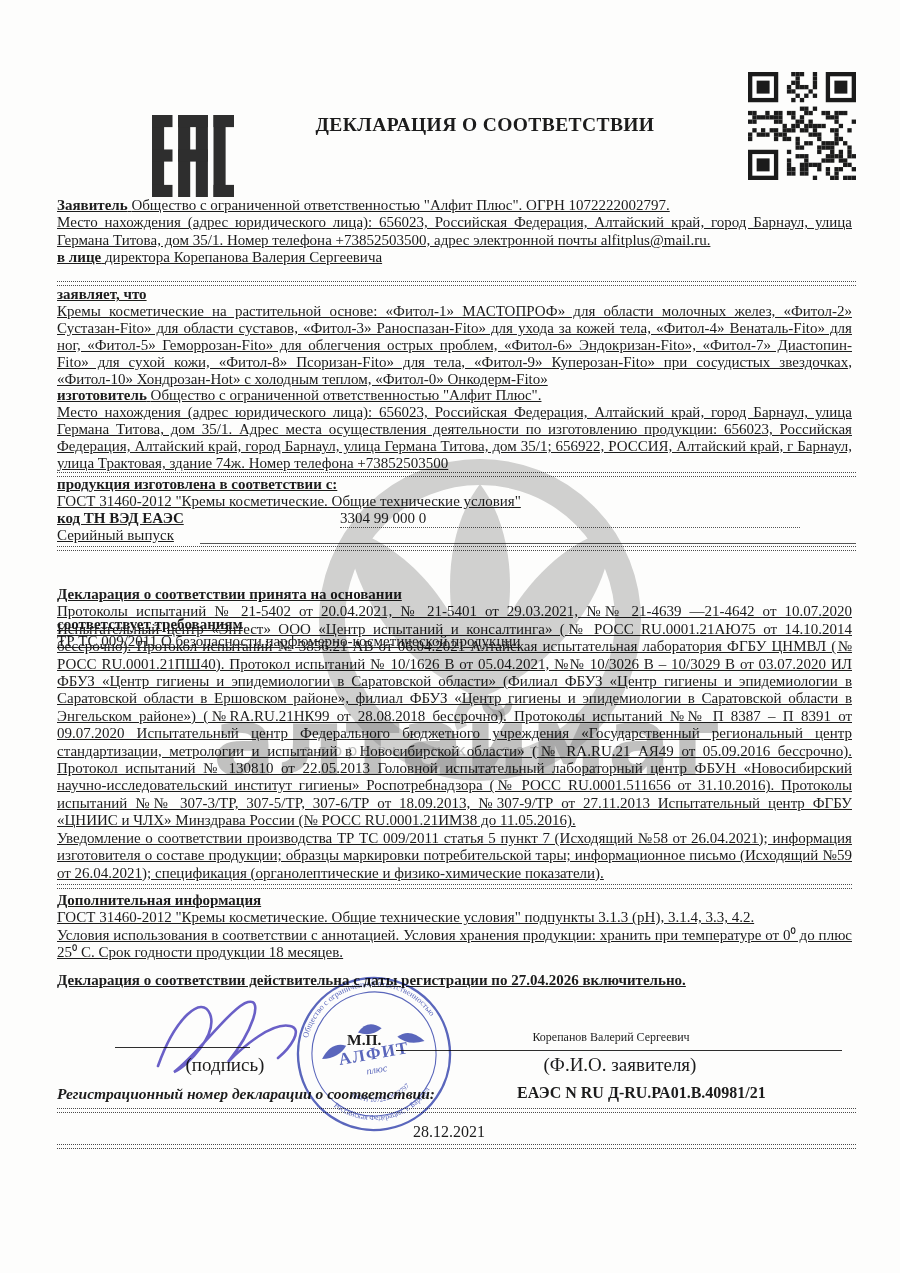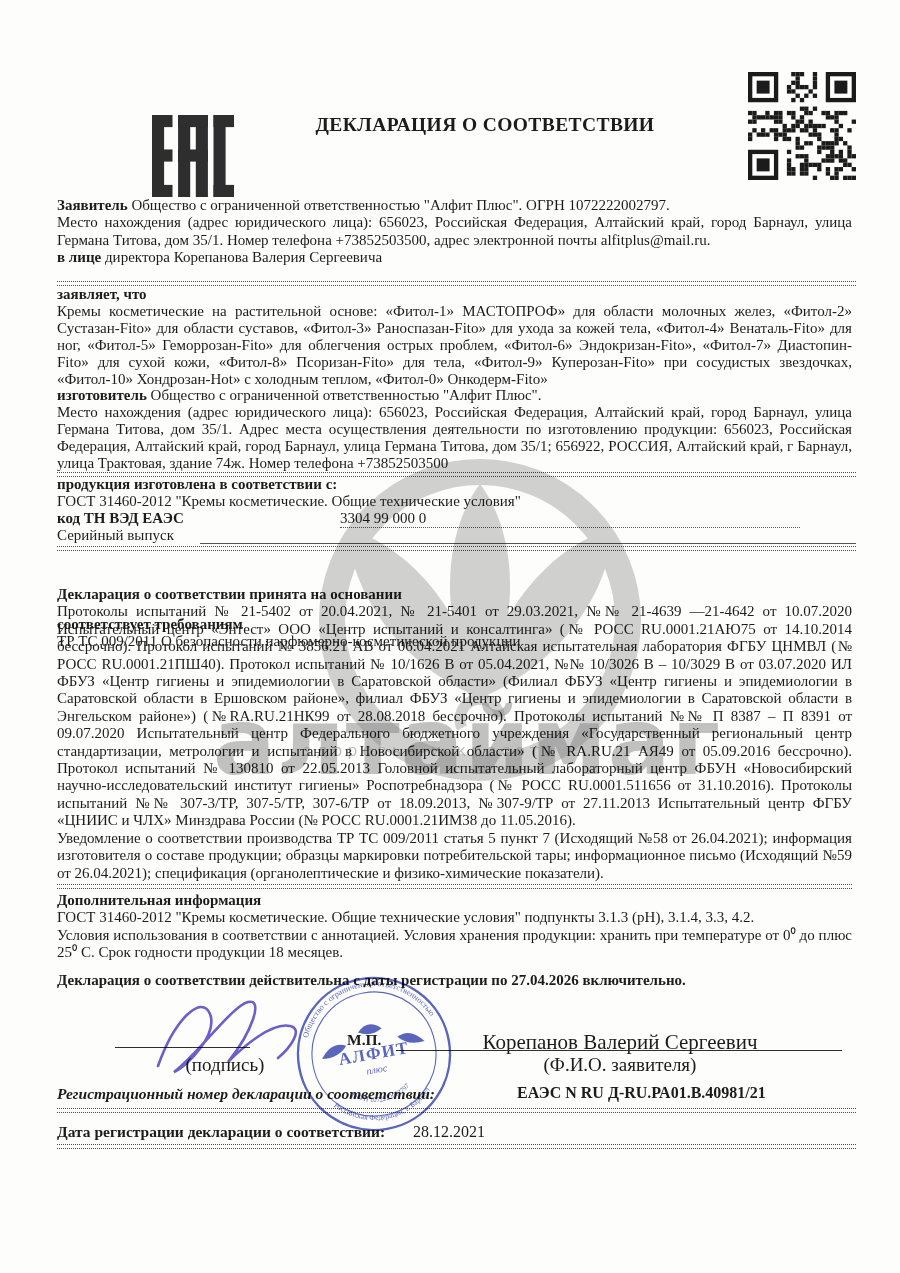--- a/index.html
+++ b/index.html
@@ -1,19 +1,19 @@
 <!DOCTYPE html>
 <html><head>
 <meta charset="utf-8">
 <style>
   html,body{margin:0;padding:0;}
   body{width:900px;height:1273px;background:#fdfdfc;position:relative;overflow:hidden;
        font-family:"Liberation Serif",serif;color:#1c1c1c;}
   .abs{position:absolute;}
-  .blk{left:57px;width:795px;font-size:15px;line-height:17.4px;}
+  .blk{left:57px;width:795px;font-size:15px;line-height:17.4px;text-decoration:underline;}
   .blk p{margin:0;}
   .just{text-align:justify;}
   b{font-weight:bold;}
   .sep{position:absolute;left:57px;width:799px;height:3px;
        border-top:1px dotted #4a4a4a;border-bottom:1px dotted #4a4a4a;}
   .sep-flow{height:3px;border-top:1px dotted #4a4a4a;border-bottom:1px dotted #4a4a4a;
        margin:2px 0 3px 0;}
   .hline{position:absolute;border-top:1.3px solid #2e2e2e;height:0;}
   .dotline{position:absolute;border-top:1.5px dotted #555;height:0;}
   .title{position:absolute;left:230px;width:510px;top:86px;text-align:center;
@@ -277,28 +277,27 @@
     <div class="sep-flow"></div>
     <p><b>Дополнительная информация</b></p>
     <p>ГОСТ 31460-2012 "Кремы косметические. Общие технические условия" подпункты 3.1.3 (рН), 3.1.4, 3.3, 4.2.</p>
     <p class="just">Условия использования в соответствии с аннотацией. Условия хранения продукции: хранить при температуре от 0⁰ до плюс 25⁰ С. Срок годности продукции 18 месяцев.</p>
     <p style="margin-top:10px;"><b>Декларация о соответствии действительна с даты регистрации по 27.04.2026 включительно.</b></p>
   </div>
 
   <div class="hline" style="left:115px;top:1047px;width:135px;"></div>
   <div class="abs caption center" style="left:150px;width:150px;top:1054px;">(подпись)</div>
   <div class="mp">М.П.</div>
-  <div class="abs center" style="left:400px;width:440px;top:1030px;font-size:21px;">Корепанов Валерий Сергеевич</div>
+  <div class="abs center" style="left:391px;width:440px;top:1030px;font-size:12px;">Корепанов Валерий Сергеевич</div>
   <div class="hline" style="left:396px;top:1050px;width:446px;"></div>
   <div class="abs caption center" style="left:400px;width:440px;top:1054px;">(Ф.И.О. заявителя)</div>
 
   <div class="abs" style="left:57px;top:1085px;font-size:15.5px;font-style:italic;"><b>Регистрационный номер декларации о соответствии:</b></div>
   <div class="abs" style="left:489px;top:1084px;font-size:16px;font-weight:bold;margin-left:28px;">ЕАЭС N RU Д-RU.РА01.В.40981/21</div>
   <div class="sep" style="top:1108px;"></div>
-  <div class="abs" style="left:57px;top:1123px;font-size:15.5px;"><b>Дата регистрации декларации о соответствии:</b></div>
   <div class="abs" style="left:413px;top:1123px;font-size:16px;">28.12.2021</div>
   <div class="sep" style="top:1144px;"></div>
 </div>
 
 <div class="wm-layer">
   <svg class="emblem" viewBox="0 0 400 400">
     <circle cx="200" cy="190" r="148" fill="none" stroke="#8f8f8f" stroke-width="26"></circle>
     <g fill="#8f8f8f">
       <path d="M200,268 C158,196 162,104 200,54 C238,104 242,196 200,268 Z"></path>
       <path d="M200,268 C158,196 162,104 200,54 C238,104 242,196 200,268 Z" transform="rotate(-38 200 268)"></path>

